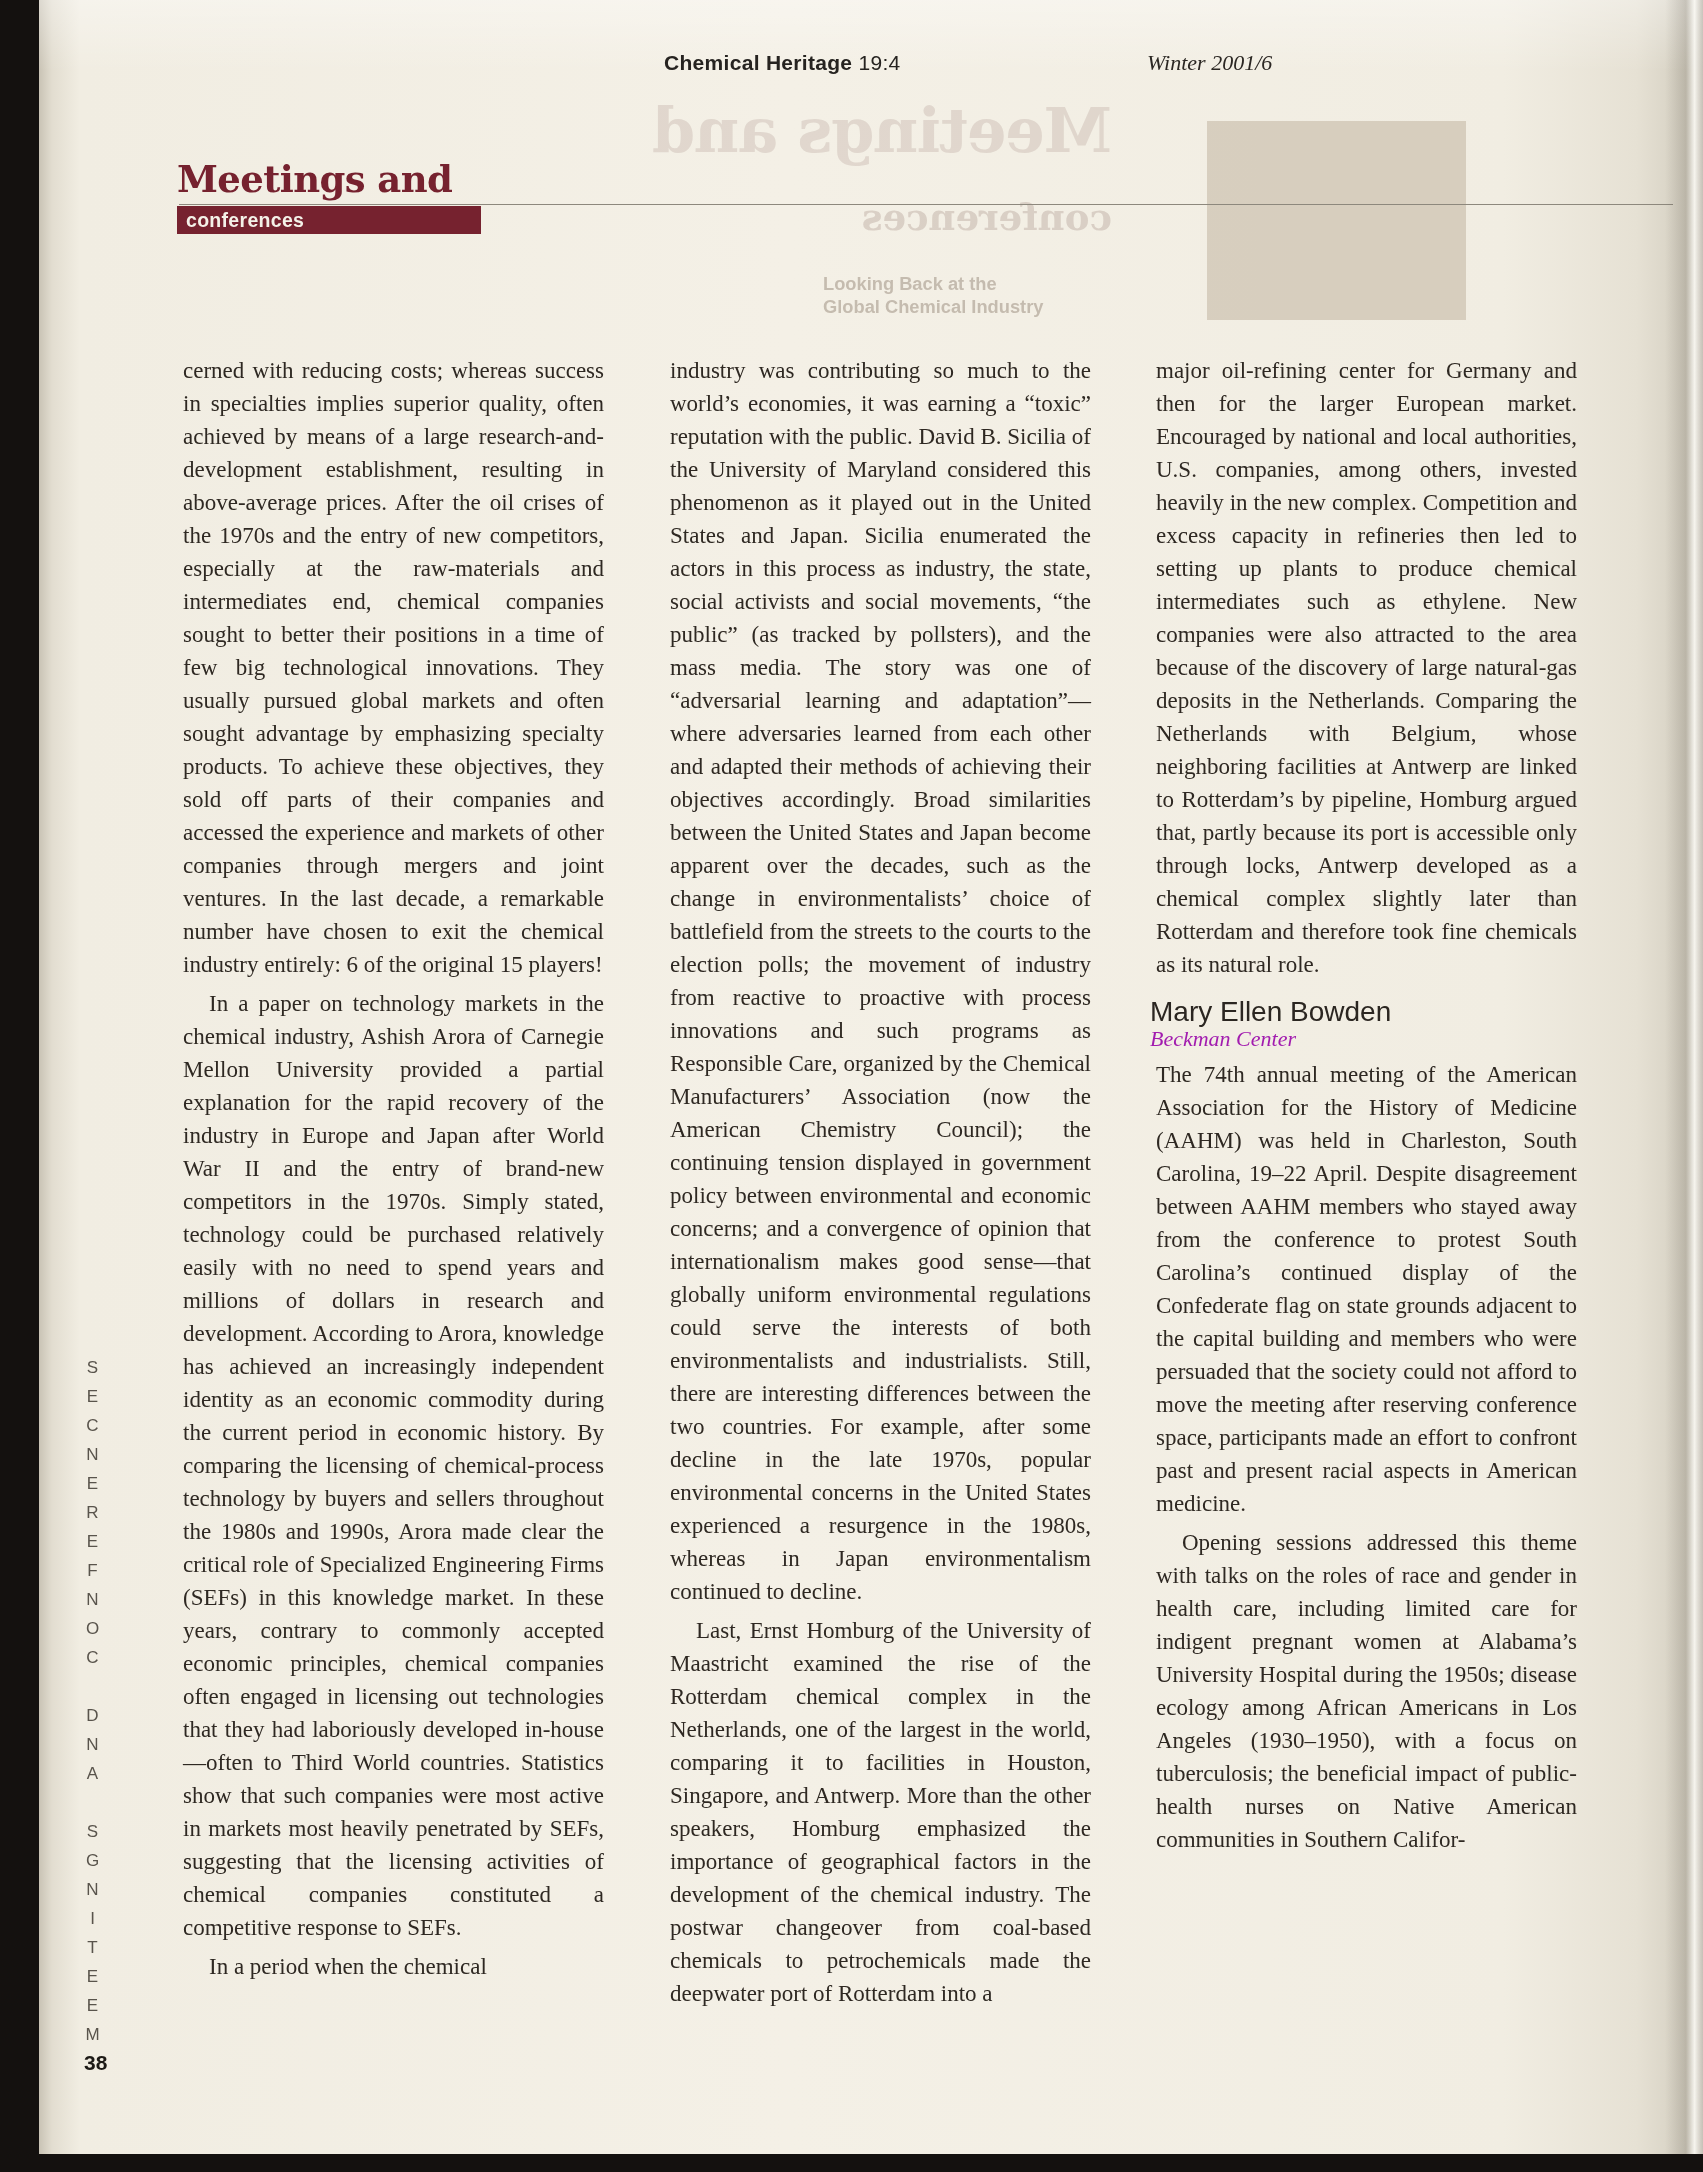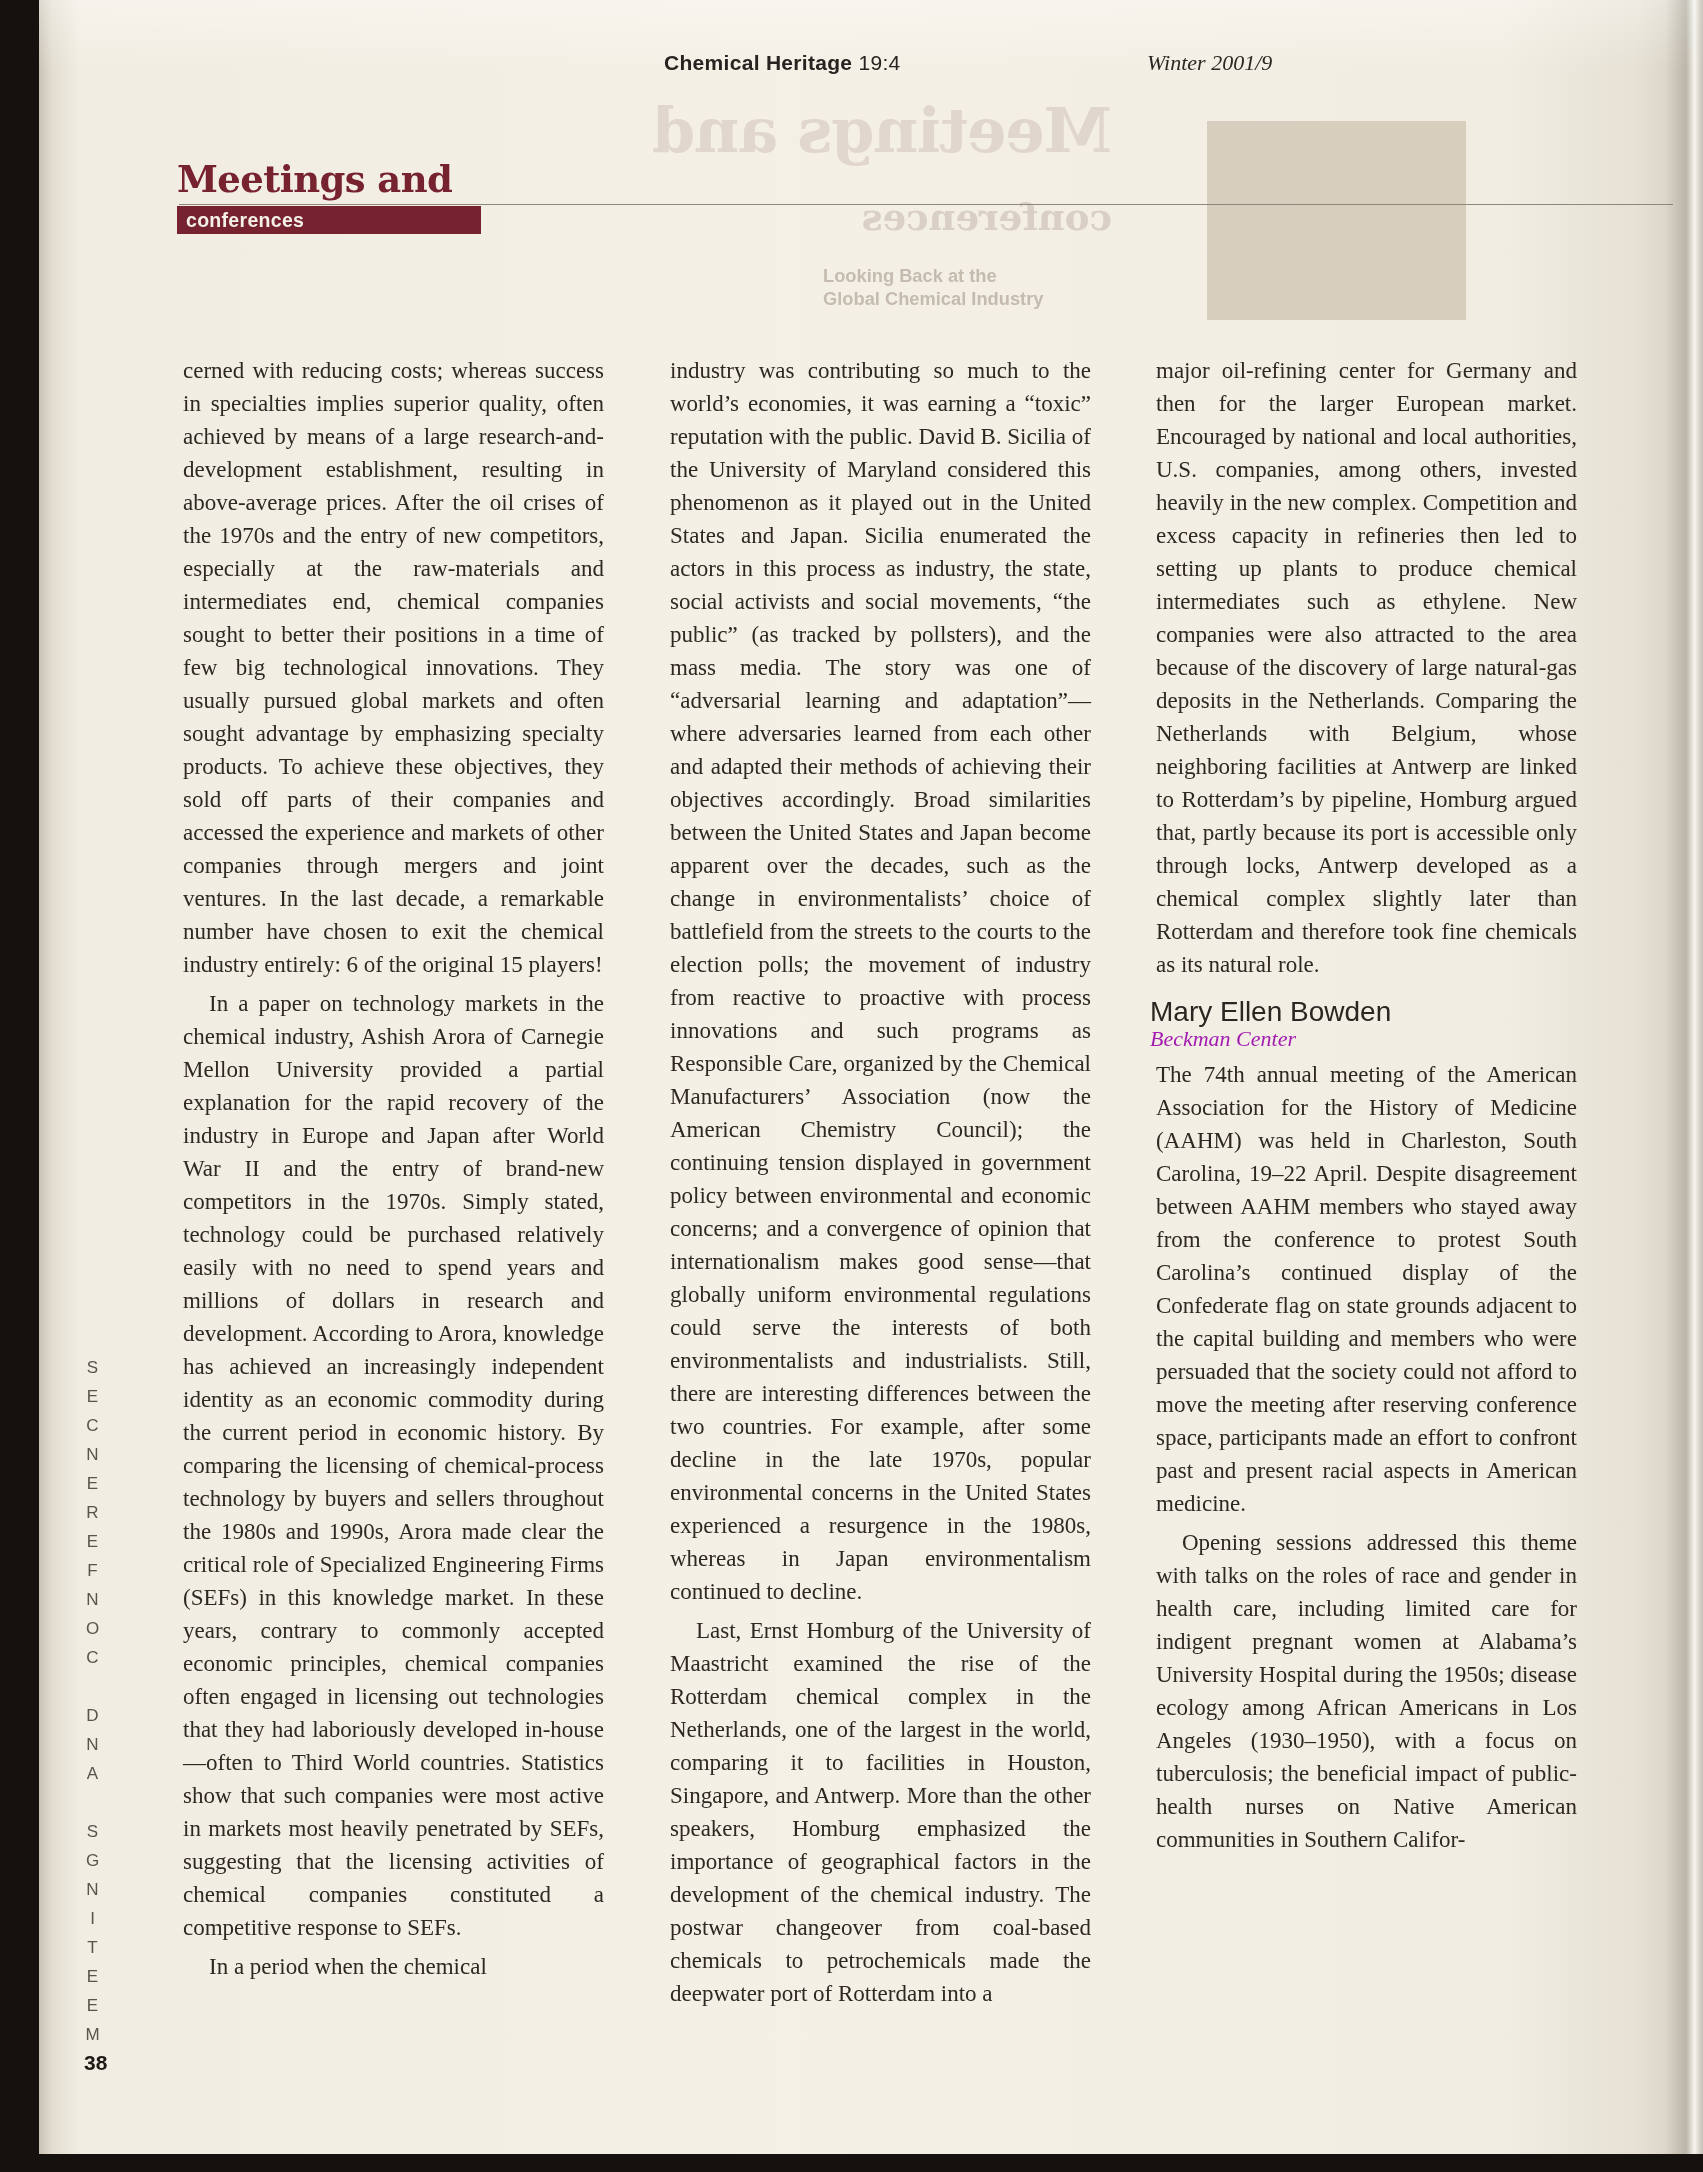--- a/index.html
+++ b/index.html
@@ -76,21 +76,21 @@
     font-family: "DejaVu Serif", serif;
     font-weight: bold;
     color: rgba(128, 96, 88, 0.17);
     line-height: 64px;
     pointer-events: none;
   }
   .ghost-masthead .g1 { font-size: 62px; letter-spacing: -1.2px; }
   .ghost-masthead .g2 { font-size: 37px; display: block; margin-top: 3.5px; color: rgba(128,96,88,0.22); }
   .ghost-subhead {
     position: absolute;
-    left: 823px; top: 265px;
+    left: 823px; top: 273px;
     font-family: "Liberation Sans", sans-serif;
     font-weight: bold;
     font-size: 18.3px;
     line-height: 22.5px;
     color: rgba(122, 102, 88, 0.38);
     pointer-events: none;
   }
   .ghost-photo {
     position: absolute;
     left: 1207px; top: 121px;
@@ -220,21 +220,21 @@
   <div class="ghost-subhead">
     <div>Looking Back at the</div>
     <div>Global Chemical Industry</div>
   </div>
 
   <div class="running-head">
     <span class="journal">Chemical Heritage</span>
     <span> </span>
     <span class="issue">19:4</span>
   </div>
-  <div class="running-season">Winter 2001/9</div>
+  <div class="running-season">Winter 2001/6</div>
 
   <div class="head-rule"></div>
   <div class="masthead-title">Meetings and</div>
   <div class="masthead-banner">conferences</div>
 
   <div class="col col-1">
     <p>cerned with reducing costs; whereas success in specialties implies superior quality, often achieved by means of a large research-and-development establishment, resulting in above-average prices. After the oil crises of the 1970s and the entry of new competitors, especially at the raw-materials and intermediates end, chemical companies sought to better their positions in a time of few big technological innovations. They usually pursued global markets and often sought advantage by emphasizing specialty products. To achieve these objectives, they sold off parts of their companies and accessed the experience and markets of other companies through mergers and joint ventures. In the last decade, a remarkable number have chosen to exit the chemical industry entirely: 6 of the original 15 players!</p>
     <p class="indent">In a paper on technology markets in the chemical industry, Ashish Arora of Carnegie Mellon University provided a partial explanation for the rapid recovery of the industry in Europe and Japan after World War II and the entry of brand-new competitors in the 1970s. Simply stated, technology could be purchased relatively easily with no need to spend years and millions of dollars in research and development. According to Arora, knowledge has achieved an increasingly independent identity as an economic commodity during the current period in economic history. By comparing the licensing of chemical-process technology by buyers and sellers throughout the 1980s and 1990s, Arora made clear the critical role of Specialized Engineering Firms (SEFs) in this knowledge market. In these years, contrary to commonly accepted economic principles, chemical companies often engaged in licensing out technologies that they had laboriously developed in-house—often to Third World countries. Statistics show that such companies were most active in markets most heavily penetrated by SEFs, suggesting that the licensing activities of chemical companies constituted a competitive response to SEFs.</p>
     <p class="indent">In a period when the chemical</p>
   </div>

